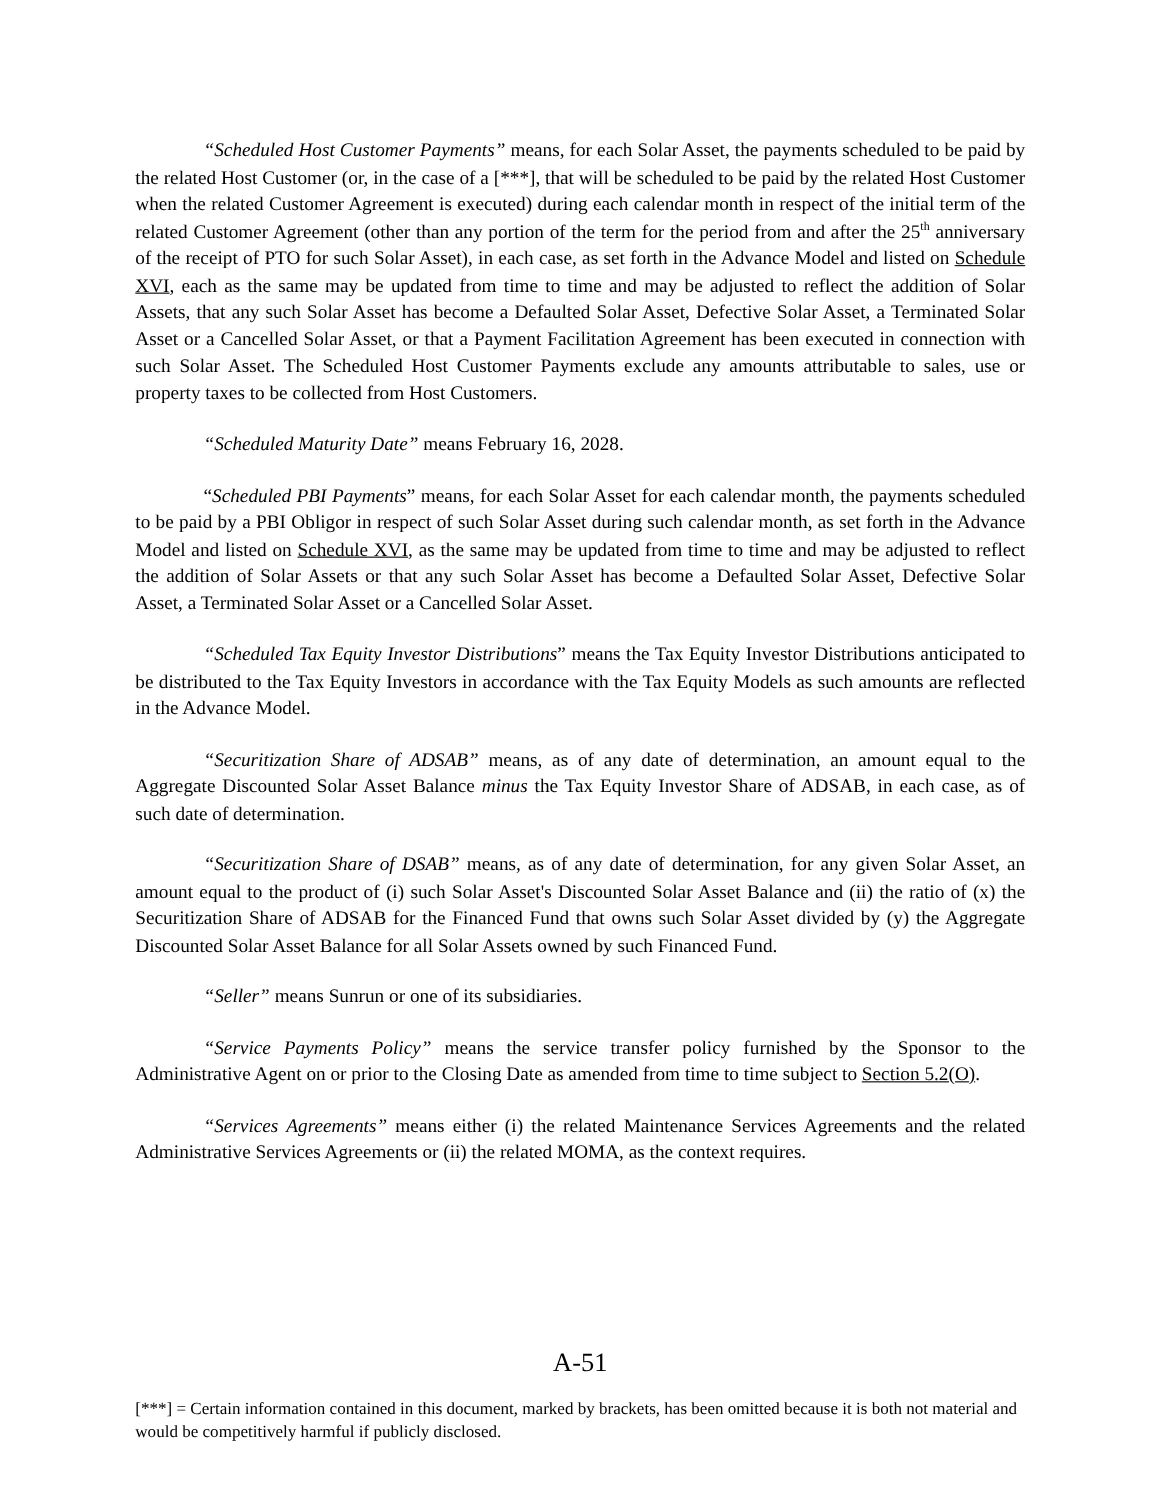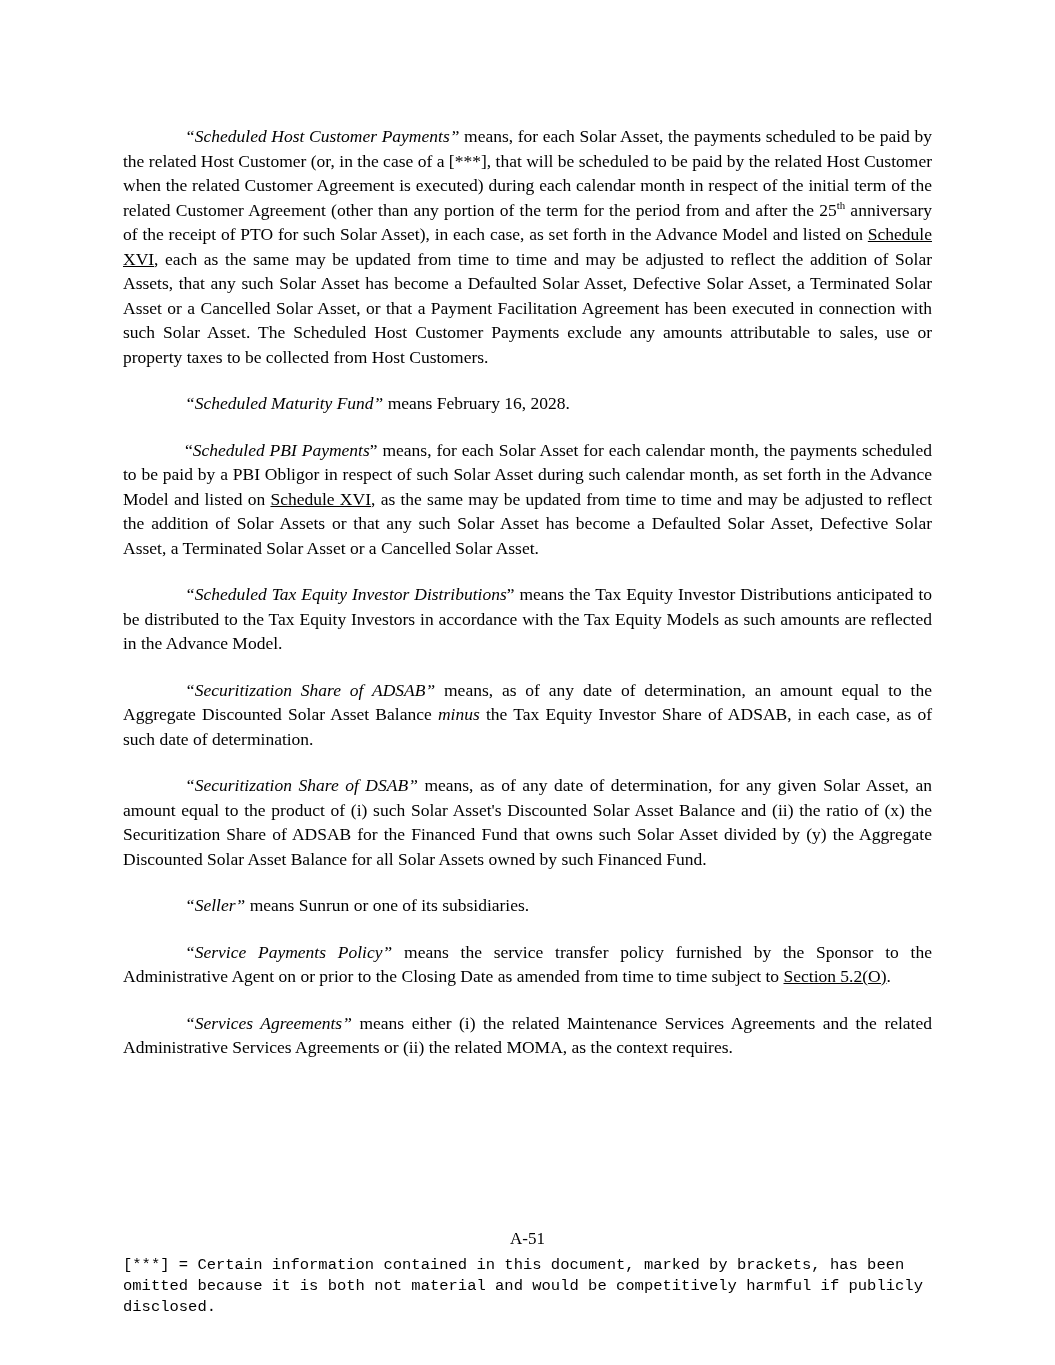--- a/index.html
+++ b/index.html
@@ -37,38 +37,37 @@
     line-height: 0;
   }
   .footer {
     position: absolute;
     left: 123px;
     right: 123px;
     top: 1228px;
   }
   .pagenum {
     text-align: center;
-    font-size: 17px;
+    font-size: 24px;
     line-height: 22px;
   }
   .footnote {
-    margin-top: 5px;
+    margin-top: 20px;
     font-size: 15.5px;
     line-height: 21px;
     text-align: left;
-    font-family: Liberation Mono, monospace;
   }
 </style>
 </head>
 <body>
 
 <div class="page">
   <div class="content" id="paragraphs">
       <p class="para"><span class="italic">“Scheduled Host Customer Payments”</span><span> means, for each Solar Asset, the payments scheduled to be paid by the related Host Customer (or, in the case of a [***], that will be scheduled to be paid by the related Host Customer when the related Customer Agreement is executed) during each calendar month in respect of the initial term of the related Customer Agreement (other than any portion of the term for the period from and after the 25</span><span class="sup">th</span><span> anniversary of the receipt of PTO for such Solar Asset), in each case, as set forth in the Advance Model and listed on </span><span class="underline">Schedule XVI</span><span>, each as the same may be updated from time to time and may be adjusted to reflect the addition of Solar Assets, that any such Solar Asset has become a Defaulted Solar Asset, Defective Solar Asset, a Terminated Solar Asset or a Cancelled Solar Asset, or that a Payment Facilitation Agreement has been executed in connection with such Solar Asset.  The Scheduled Host Customer Payments exclude any amounts attributable to sales, use or property taxes to be collected from Host Customers.</span></p>
-      <p class="para"><span class="italic">“Scheduled Maturity Fund”</span><span> means February 16, 2028.</span></p>
+      <p class="para"><span class="italic">“Scheduled Maturity Date”</span><span> means February 16, 2028.</span></p>
       <p class="para"><span>“</span><span class="italic">Scheduled PBI Payments</span><span>” means, for each Solar Asset for each calendar month, the payments scheduled to be paid by a PBI Obligor in respect of such Solar Asset during such calendar month, as set forth in the Advance Model and listed on </span><span class="underline">Schedule XVI</span><span>, as the same may be updated from time to time and may be adjusted to reflect the addition of Solar Assets or that any such Solar Asset has become a Defaulted Solar Asset, Defective Solar Asset, a Terminated Solar Asset or a Cancelled Solar Asset.</span></p>
       <p class="para"><span class="italic">“Scheduled Tax Equity Investor Distributions</span><span>” means the Tax Equity Investor Distributions anticipated to be distributed to the Tax Equity Investors in accordance with the Tax Equity Models as such amounts are reflected in the Advance Model.</span></p>
       <p class="para"><span class="italic">“Securitization Share of ADSAB”</span><span> means, as of any date of determination, an amount equal to the Aggregate Discounted Solar Asset Balance </span><span class="italic">minus</span><span> the Tax Equity Investor Share of ADSAB, in each case, as of such date of determination.</span></p>
       <p class="para"><span class="italic">“Securitization Share of DSAB”</span><span> means, as of any date of determination, for any given Solar Asset, an amount equal to the product of (i) such Solar Asset's Discounted Solar Asset Balance and (ii) the ratio of (x) the Securitization Share of ADSAB for the Financed Fund that owns such Solar Asset divided by (y) the Aggregate Discounted Solar Asset Balance for all Solar Assets owned by such Financed Fund.</span></p>
       <p class="para"><span class="italic">“Seller”</span><span> means Sunrun or one of its subsidiaries.</span></p>
       <p class="para"><span class="italic">“Service Payments Policy”</span><span> means the service transfer policy furnished by the Sponsor to the Administrative Agent on or prior to the Closing Date as amended from time to time subject to </span><span class="underline">Section 5.2(O)</span><span>.</span></p>
       <p class="para"><span class="italic">“Services Agreements”</span><span> means either (i) the related Maintenance Services Agreements and the related Administrative Services Agreements or (ii) the related MOMA, as the context requires.</span></p>
     </div>
   <div class="footer">
     <div class="pagenum">A-51</div>

